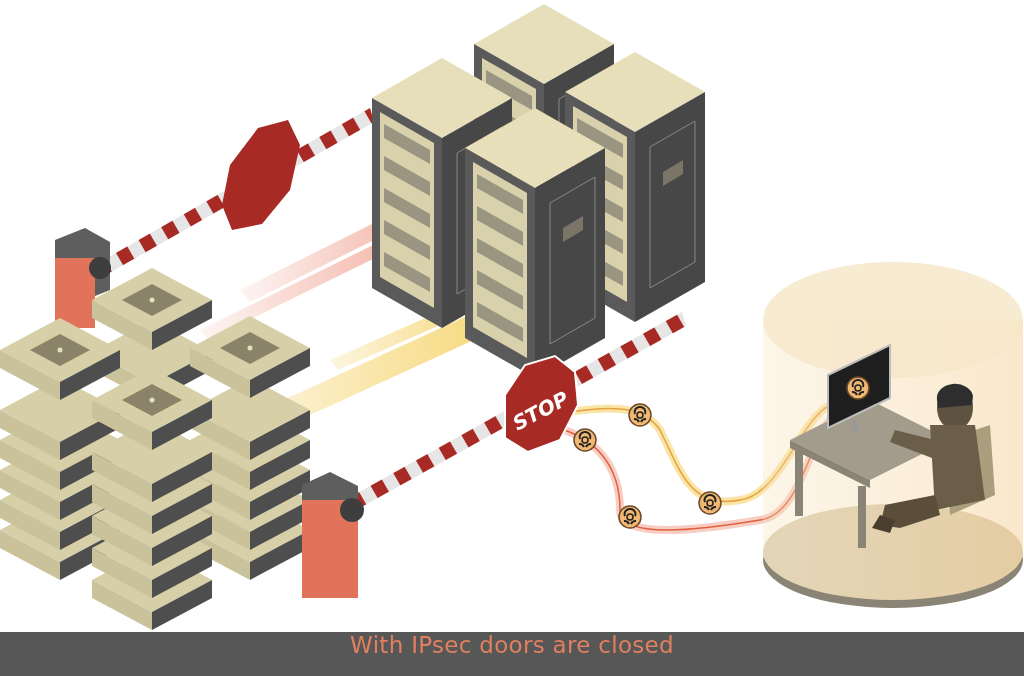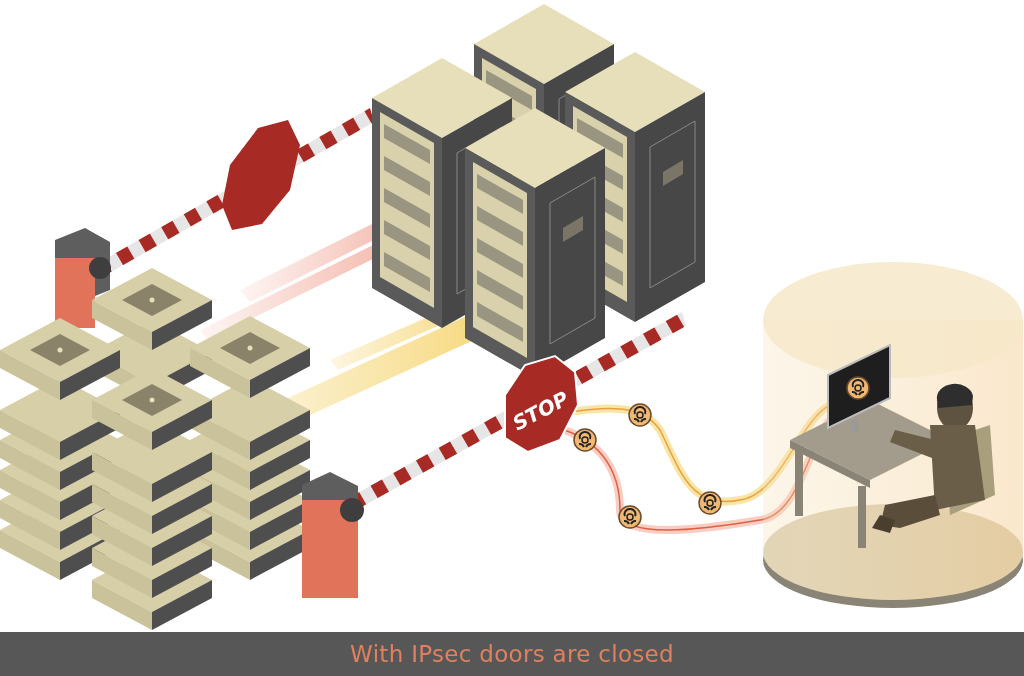--- a/index.html
+++ b/index.html
@@ -1,18 +1,18 @@
 <!DOCTYPE html>
 <html><head>
 <meta charset="utf-8">
 <style>
   html, body { margin: 0; padding: 0; background: #ffffff; }
   body { width: 1024px; height: 676px; position: relative; overflow: hidden; font-family: "Liberation Sans", "DejaVu Sans", sans-serif; }
   #scene { position: absolute; left: 0; top: 0; width: 1024px; height: 630px; }
-  .caption-bar { position: absolute; left: 0; top: 632px; width: 1024px; height: 44px; background: #575757; display: flex; align-items: center; justify-content: center; }
+  .caption-bar { position: absolute; left: 0; top: 632px; width: 1024px; height: 44px; background: #575757; display: flex; align-items: flex-start; justify-content: center; }
   .caption-text { color: #e0805f; font-size: 23px; letter-spacing: 0.3px; font-family: "DejaVu Sans", sans-serif; }
 </style>
 </head>
 <body>
 
 <svg id="scene" viewBox="0 0 1024 630" xmlns="http://www.w3.org/2000/svg">
   <defs>
     <pattern id="stripe" patternUnits="userSpaceOnUse" width="26" height="26" patternTransform="rotate(-30)">
       <rect width="13" height="26" fill="#a82a24"></rect>
       <rect x="13" width="13" height="26" fill="#e6e6e6"></rect>

